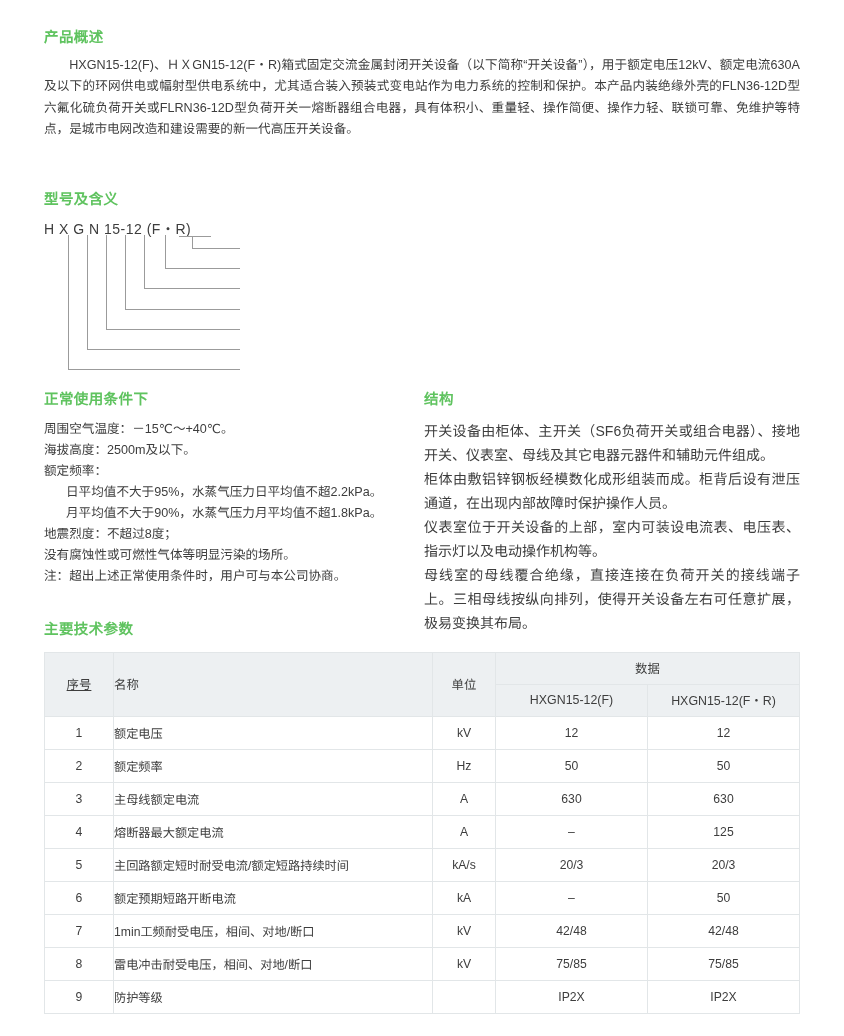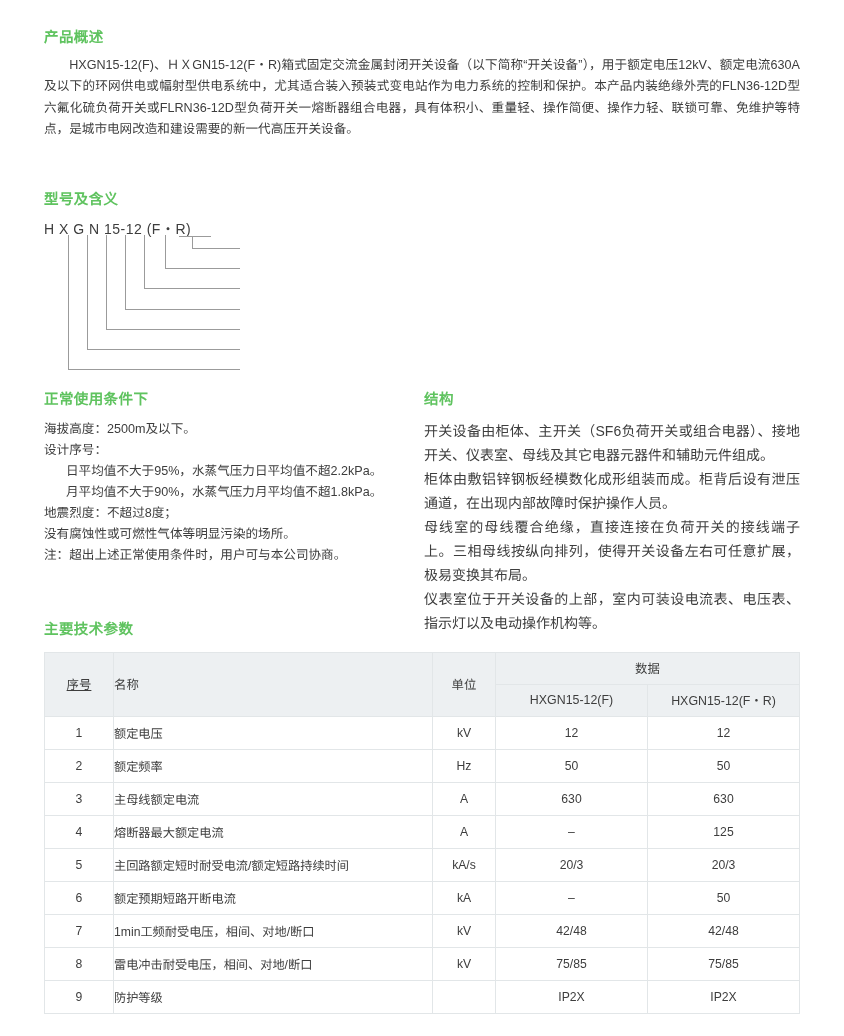--- a/index.html
+++ b/index.html
@@ -192,35 +192,36 @@
           <path d="M135 15.5 L167 15.5"></path>
           <path d="M148.5 15.5 L148.5 22"></path>
         </g>
       </svg>
 
     </div>
   </section>
 
   <section id="sec-conditions">
     <h2 class="sec-heading">正常使用条件下</h2>
+    <div class="cond-line">周围空气温度：－15℃～+40℃。</div>
     <div class="cond-line">海拔高度：2500m及以下。</div>
-    <div class="cond-line">设计序号：</div>
+    <div class="cond-line">额定频率：</div>
     <div class="cond-line sub">日平均值不大于95%，水蒸气压力日平均值不超2.2kPa。</div>
     <div class="cond-line sub">月平均值不大于90%，水蒸气压力月平均值不超1.8kPa。</div>
     <div class="cond-line">地震烈度：不超过8度；</div>
     <div class="cond-line">没有腐蚀性或可燃性气体等明显污染的场所。</div>
     <div class="cond-line">注：超出上述正常使用条件时，用户可与本公司协商。</div>
   </section>
 
   <section id="sec-structure">
     <h2 class="sec-heading">结构</h2>
     <p class="struct-para">开关设备由柜体、主开关（SF6负荷开关或组合电器）、接地开关、仪表室、母线及其它电器元器件和辅助元件组成。</p>
     <p class="struct-para">柜体由敷铝锌钢板经模数化成形组装而成。柜背后设有泄压通道，在出现内部故障时保护操作人员。</p>
+    <p class="struct-para">仪表室位于开关设备的上部，室内可装设电流表、电压表、指示灯以及电动操作机构等。</p>
     <p class="struct-para">母线室的母线覆合绝缘，直接连接在负荷开关的接线端子上。三相母线按纵向排列，使得开关设备左右可任意扩展，极易变换其布局。</p>
-    <p class="struct-para">仪表室位于开关设备的上部，室内可装设电流表、电压表、指示灯以及电动操作机构等。</p>
   </section>
 
   <section id="sec-table">
     <h2 class="sec-heading">主要技术参数</h2>
 
     <table class="spec">
       <thead>
         <tr>
           <th class="c-no" rowspan="2">序号</th>
           <th class="c-name" rowspan="2">名称</th>

